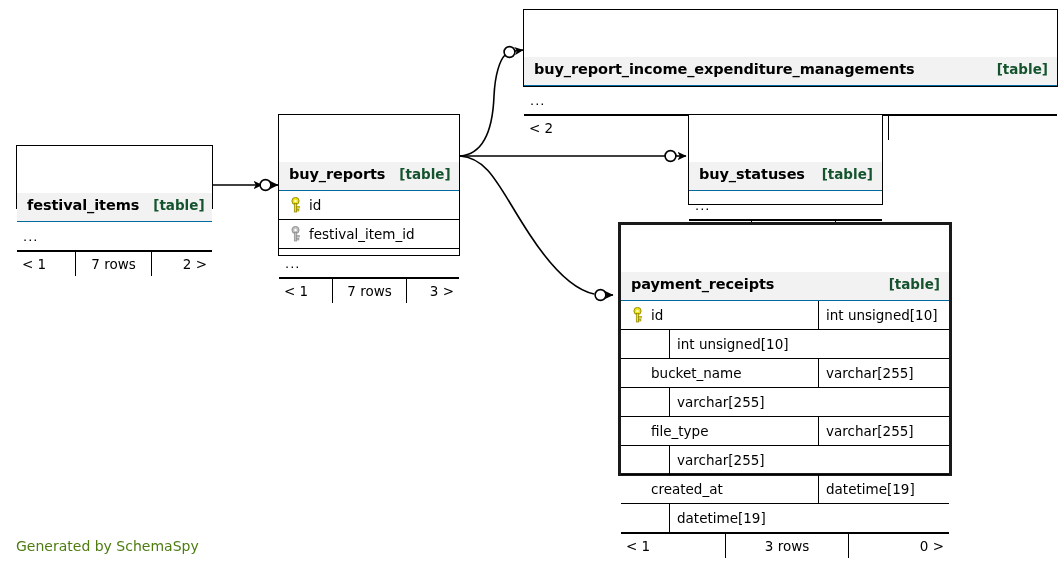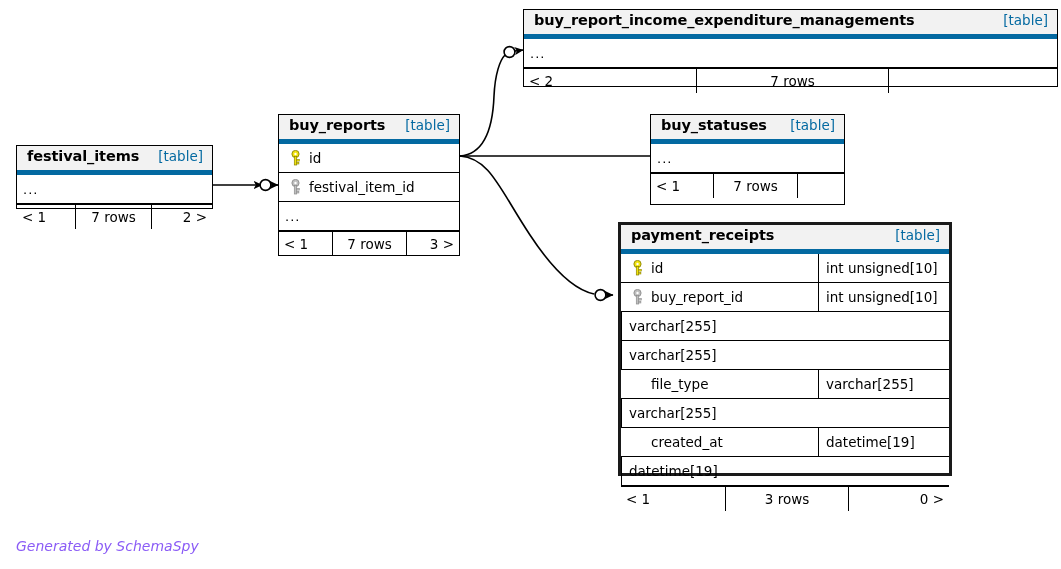--- a/index.html
+++ b/index.html
@@ -44,39 +44,40 @@
     background: #ffffff;
     border: 1px solid #000000;
     box-sizing: border-box;
   }
   .table-node.focal {
     border: 3px solid #1a1a1a;
   }
 
   .tbl-header {
     background: #f2f2f2;
-    border-bottom: 5px solid #0369a1;
+    border-bottom: 1px solid #0369a1;
     height: 29px;
     line-height: 29px;
     display: flex;
     align-items: center;
     justify-content: space-between;
     padding: 0 9px 4px 10px;
     box-sizing: border-box;
     white-space: nowrap;
+    margin-top: 47px;
   }
   .tbl-name {
     font-weight: bold;
     font-size: 14.5px;
     letter-spacing: -0.1px;
   }
   .tbl-kind {
     font-size: 13.5px;
-    font-weight: normal;
-    color: #0369a1;
+    font-weight: bold;
+    color: #14532d;
     padding-left: 14px;
   }
 
   .col-row {
     height: 29px;
     border-bottom: 1px solid #000000;
     display: flex;
     align-items: stretch;
     box-sizing: border-box;
     font-size: 13.5px;
@@ -93,20 +94,21 @@
     overflow: hidden;
   }
   .col-type {
     flex: 0 0 auto;
     display: flex;
     align-items: center;
     padding: 0 6px 0 7px;
     border-left: 1px solid #000000;
     box-sizing: border-box;
     white-space: nowrap;
+    margin-left: 48px;
   }
   .col-row.ellipsis .col-name {
     padding-left: 6px;
     letter-spacing: 1px;
     font-size: 13px;
   }
 
   
   .keyicon {
     flex: 0 0 auto;
@@ -141,24 +143,23 @@
   .foot-left   { justify-content: flex-start; padding-left: 5px; }
   .foot-mid    { justify-content: center; border-left: 1px solid #000000; border-right: 1px solid #000000; }
   .foot-right  { justify-content: flex-end; padding-right: 5px; }
 
   
   #caption {
     position: absolute;
     left: 16px;
     top: 538px;
     font-size: 14px;
-    color: #8b5cf6;
+    color: #4d7c0f;
     z-index: 3;
     white-space: nowrap;
-    font-style: italic;
   }
 </style>
 </head>
 <body>
 
 <div id="diagram">
 
   <svg id="edges" viewBox="0 0 1061 569" width="1061" height="569" xmlns="http://www.w3.org/2000/svg">
     <defs>
       <marker id="crow" viewBox="0 0 10 10" refX="9.4" refY="5" markerWidth="9" markerHeight="9" orient="auto-start-reverse" markerUnits="userSpaceOnUse">
@@ -249,21 +250,21 @@
       <span class="col-name">...</span>
     </div>
 
     <div class="tbl-footer">
       <span class="foot-cell foot-left" style="flex:0 0 53px;">&lt; 1</span>
       <span class="foot-cell foot-mid" style="flex:1 1 auto;">7 rows</span>
       <span class="foot-cell foot-right" style="flex:0 0 52px;">3 &gt;</span>
     </div>
   </div>
 
-  <div class="table-node" style="left:650px; top:114px; width:195px; height:91px;">
+  <div class="table-node" style="left:688px; top:114px; width:195px; height:91px;">
     <div class="tbl-header">
       <span class="tbl-name">buy_statuses</span>
       <span class="tbl-kind">[table]</span>
     </div>
     <div class="col-row ellipsis">
       <span class="col-name">...</span>
     </div>
     <div class="tbl-footer">
       <span class="foot-cell foot-left" style="flex:0 0 62px;">&lt; 1</span>
       <span class="foot-cell foot-mid" style="flex:1 1 auto;">7 rows</span>
@@ -302,36 +303,28 @@
             <rect x="7.7" y="9.4" width="2.6" height="1.7" fill="#f2e40c" stroke="#8a8200" stroke-width="0.6"></rect>
             <rect x="7.7" y="12.4" width="2.2" height="1.6" fill="#f2e40c" stroke="#8a8200" stroke-width="0.6"></rect>
           </svg>
         </span>
         <span>id</span>
       </span>
       <span class="col-type" style="flex:0 0 131px;">int unsigned[10]</span>
     </div>
 
     <div class="col-row">
-      <span class="col-name">
-        <span class="keyicon">
-          <svg width="13" height="16" viewBox="0 0 13 16">
-            <circle cx="6.5" cy="4" r="3.6" fill="#bfbfbf" stroke="#8c8c8c" stroke-width="0.9"></circle>
-            <circle cx="6.5" cy="4" r="1.2" fill="#ffffff"></circle>
-            <rect x="5.3" y="6.6" width="2.4" height="8.4" fill="#bfbfbf" stroke="#8c8c8c" stroke-width="0.7"></rect>
-            <rect x="7.7" y="9.4" width="2.6" height="1.7" fill="#bfbfbf" stroke="#8c8c8c" stroke-width="0.6"></rect>
-            <rect x="7.7" y="12.4" width="2.2" height="1.6" fill="#bfbfbf" stroke="#8c8c8c" stroke-width="0.6"></rect>
-          </svg>
-        </span>
-        <span>buy_report_id</span>
-      </span>
       <span class="col-type" style="flex:0 0 131px;">int unsigned[10]</span>
     </div>
 
     <div class="col-row">
+      <span class="col-name">
+        <span class="keyspace"></span>
+        <span>bucket_name</span>
+      </span>
       <span class="col-type" style="flex:0 0 131px;">varchar[255]</span>
     </div>
 
     <div class="col-row">
       <span class="col-type" style="flex:0 0 131px;">varchar[255]</span>
     </div>
 
     <div class="col-row">
       <span class="col-name">
         <span class="keyspace"></span>

